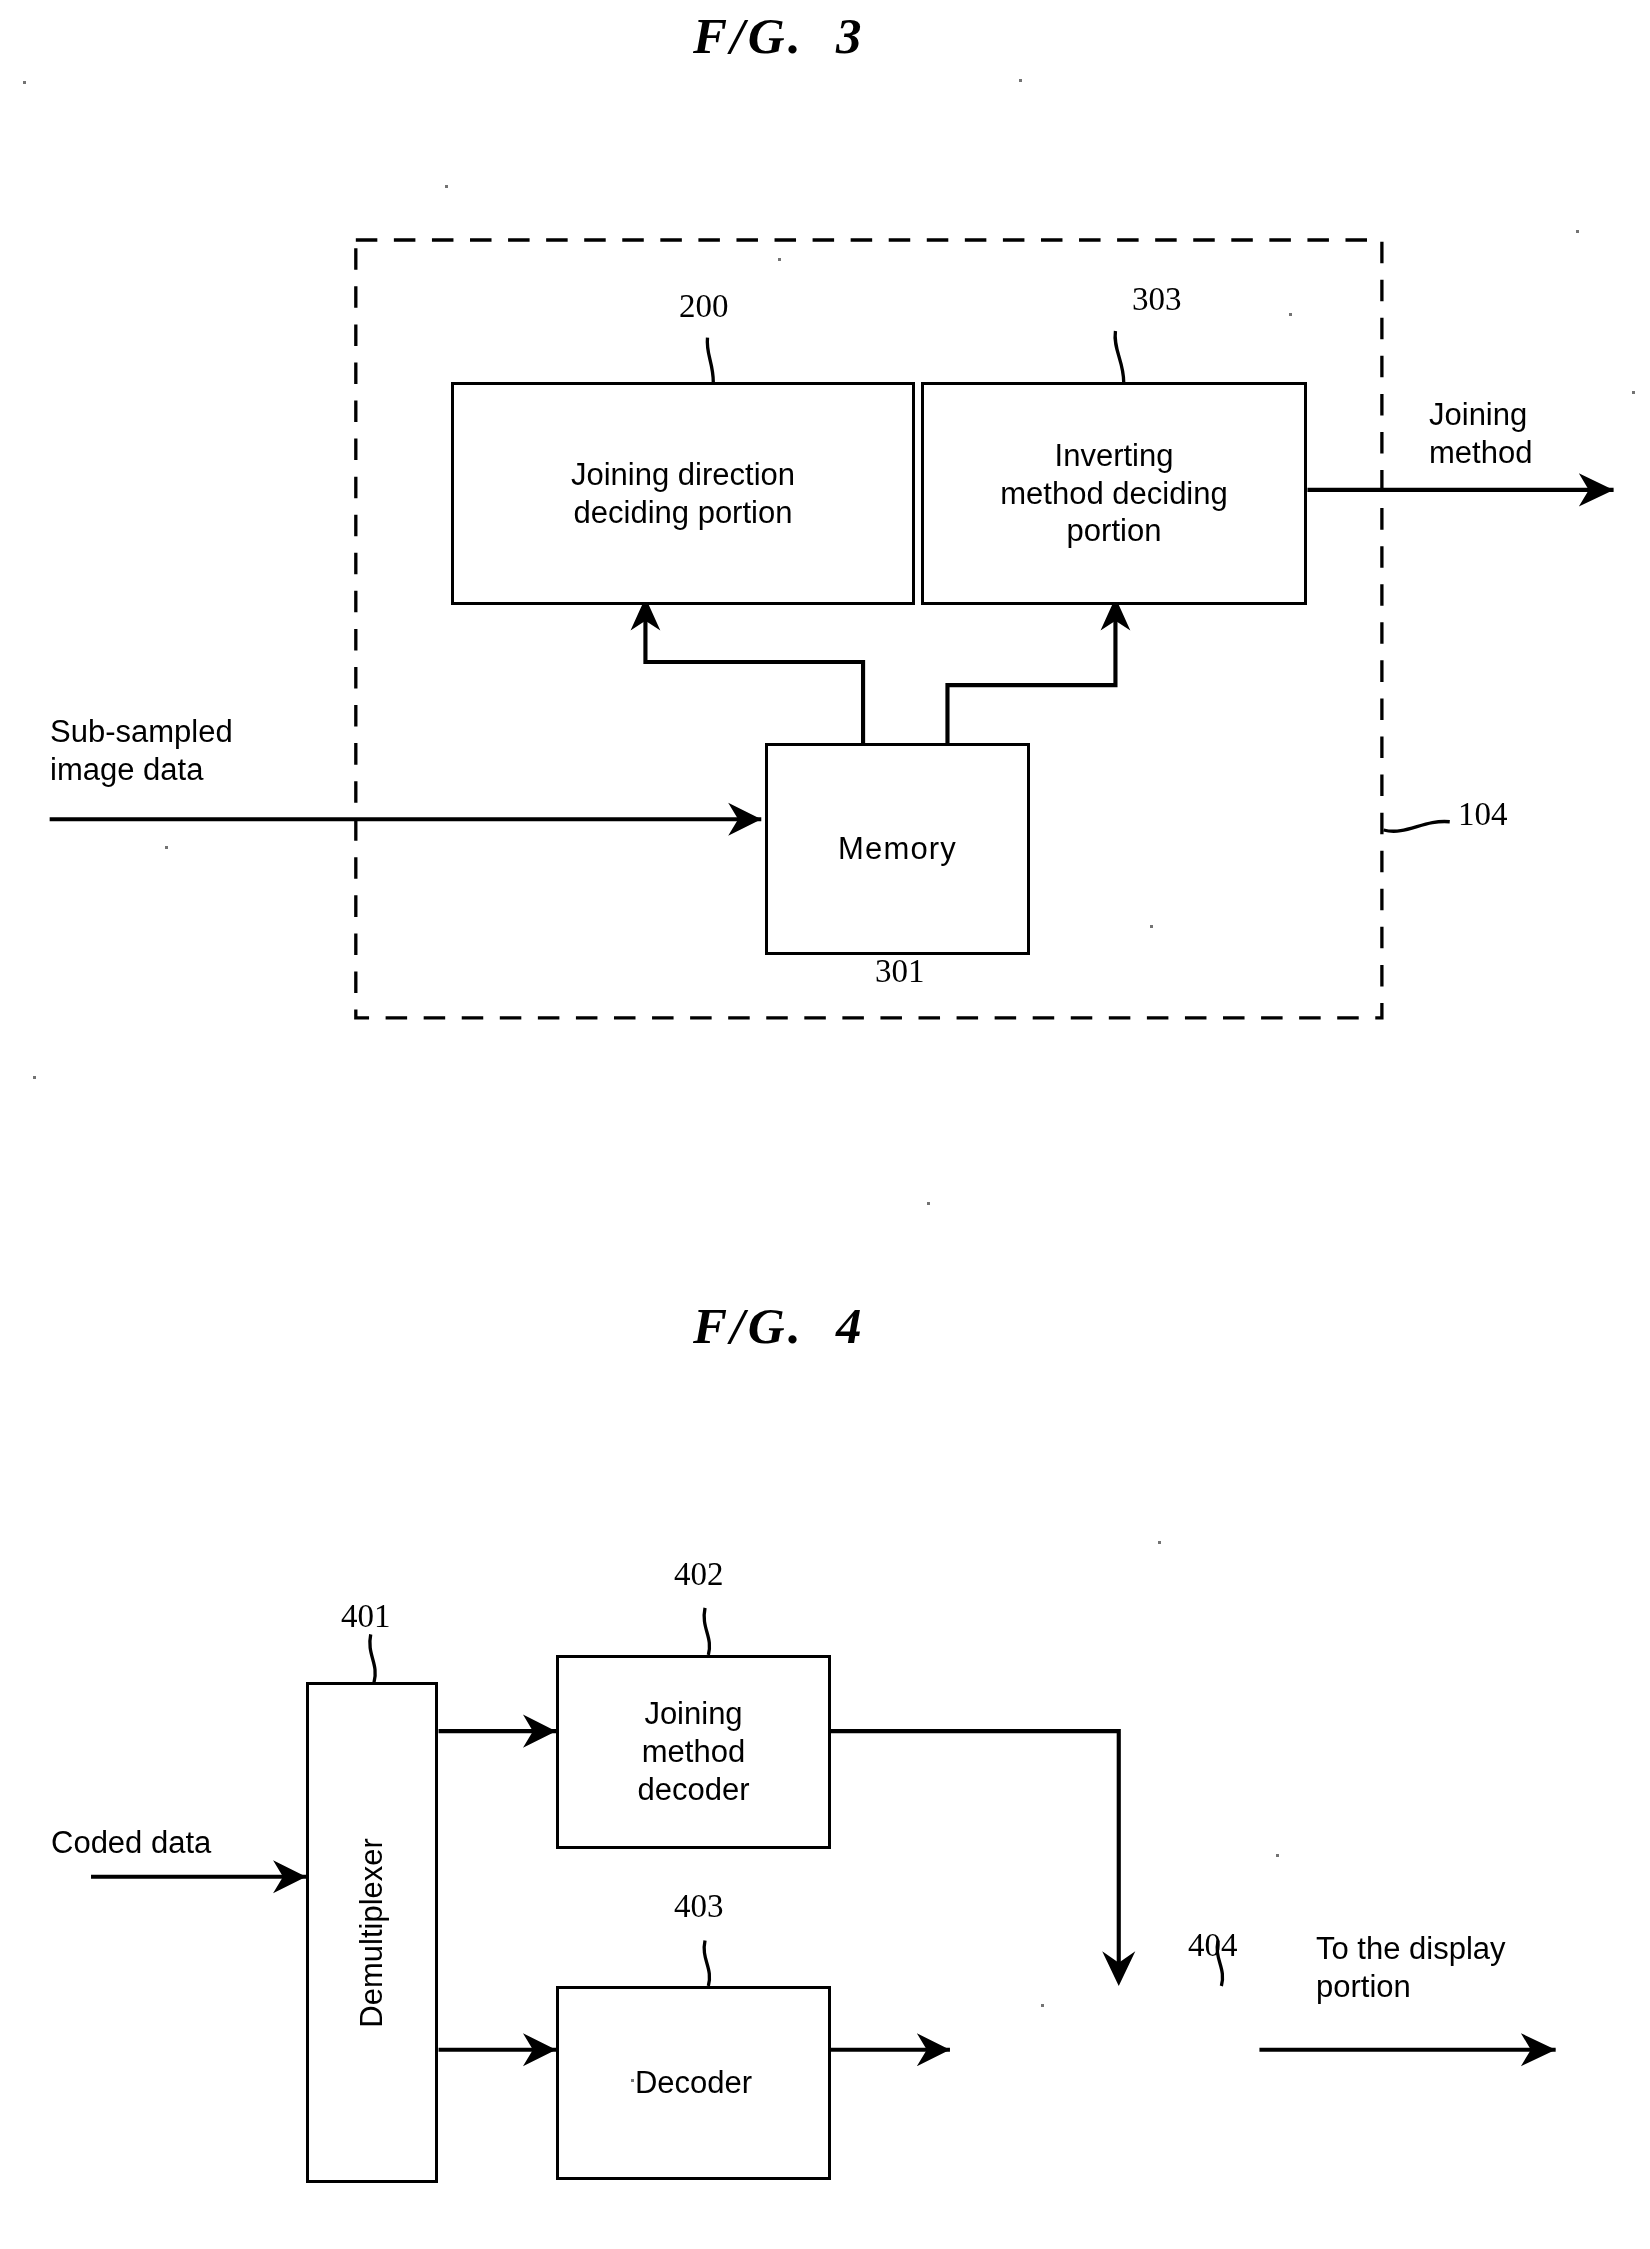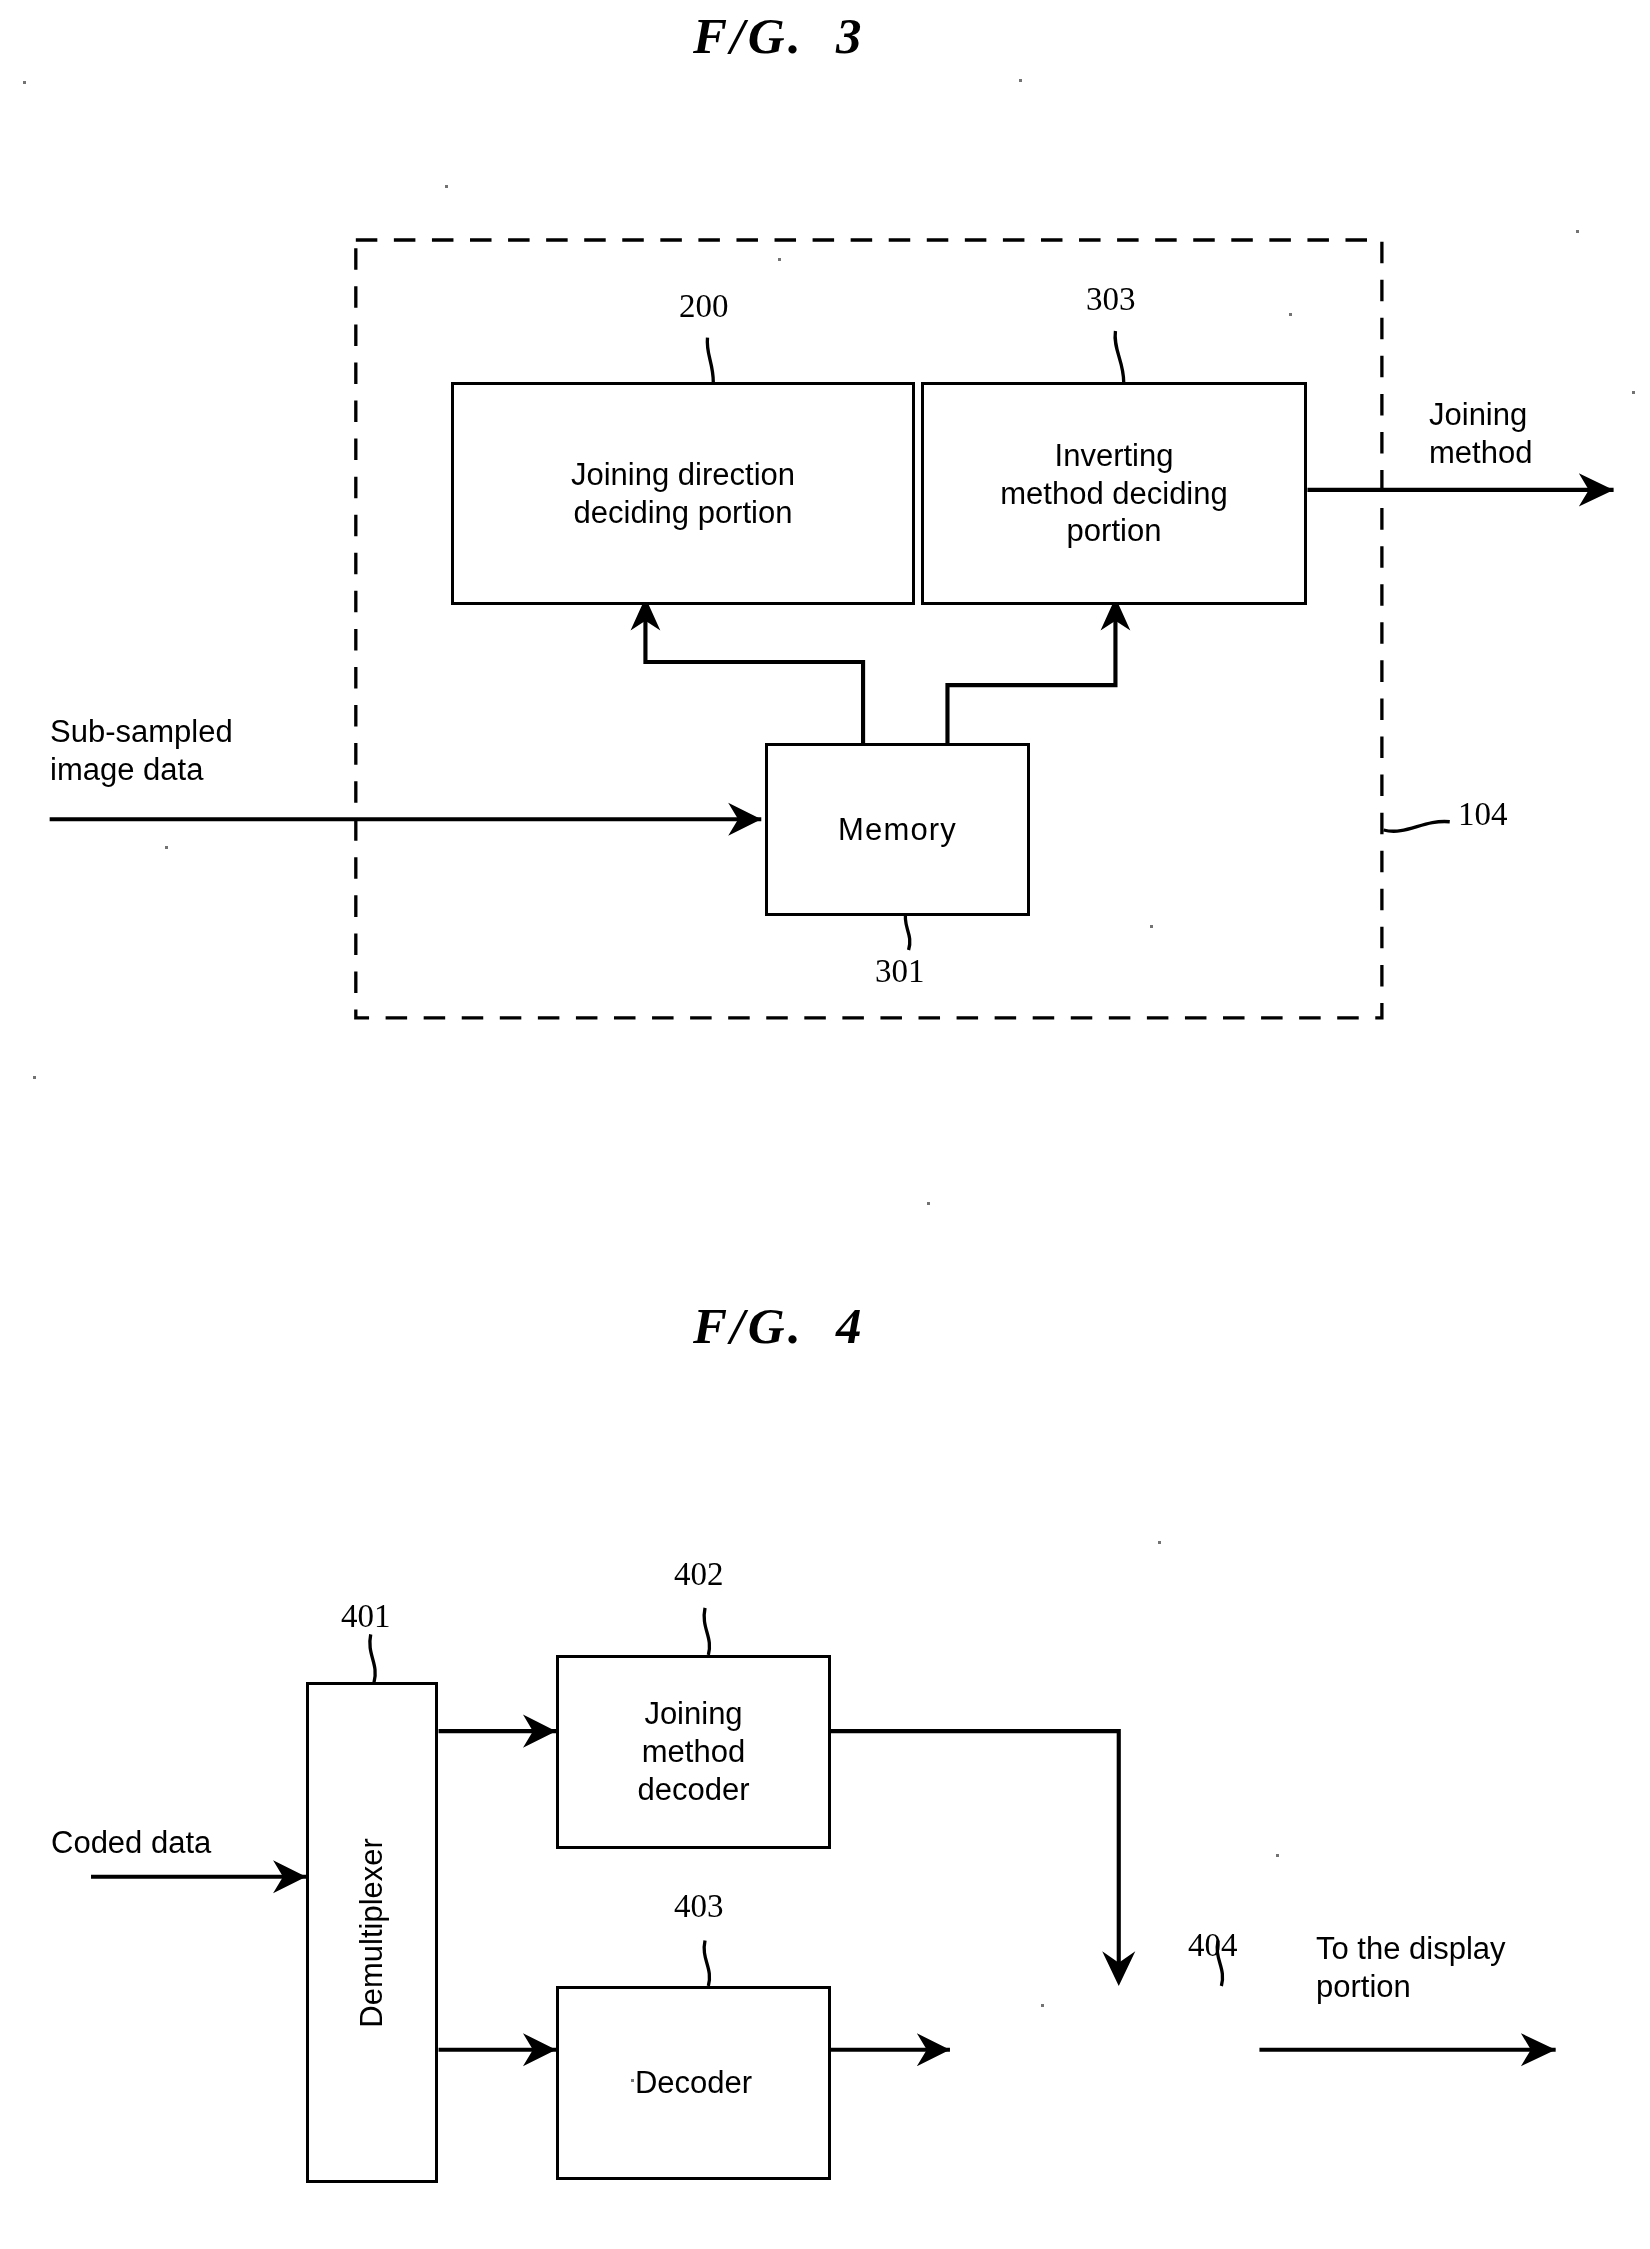--- a/index.html
+++ b/index.html
@@ -121,23 +121,23 @@
     <span class="box-label">Joining direction
 deciding portion</span>
   </div>
   <div class="ref-num" style="left:679px; top:288px;">200</div>
 
   <div class="box" style="left:921px; top:382px; width:386px; height:223px;">
     <span class="box-label">Inverting
 method deciding
 portion</span>
   </div>
-  <div class="ref-num" style="left:1086px; top:281px;">303</div>
-
-  <div class="box" style="left:765px; top:743px; width:265px; height:173px;">
+  <div class="ref-num" style="left:1132px; top:281px;">303</div>
+
+  <div class="box" style="left:765px; top:743px; width:265px; height:212px;">
     <span class="box-label mem">Memory</span>
   </div>
   <div class="ref-num" style="left:875px; top:953px;">301</div>
 
   <div class="free-text" style="left:50px; top:713px;">Sub-sampled
 image data</div>
 
   <div class="free-text" style="left:1429px; top:396px;">Joining
 method</div>
 

